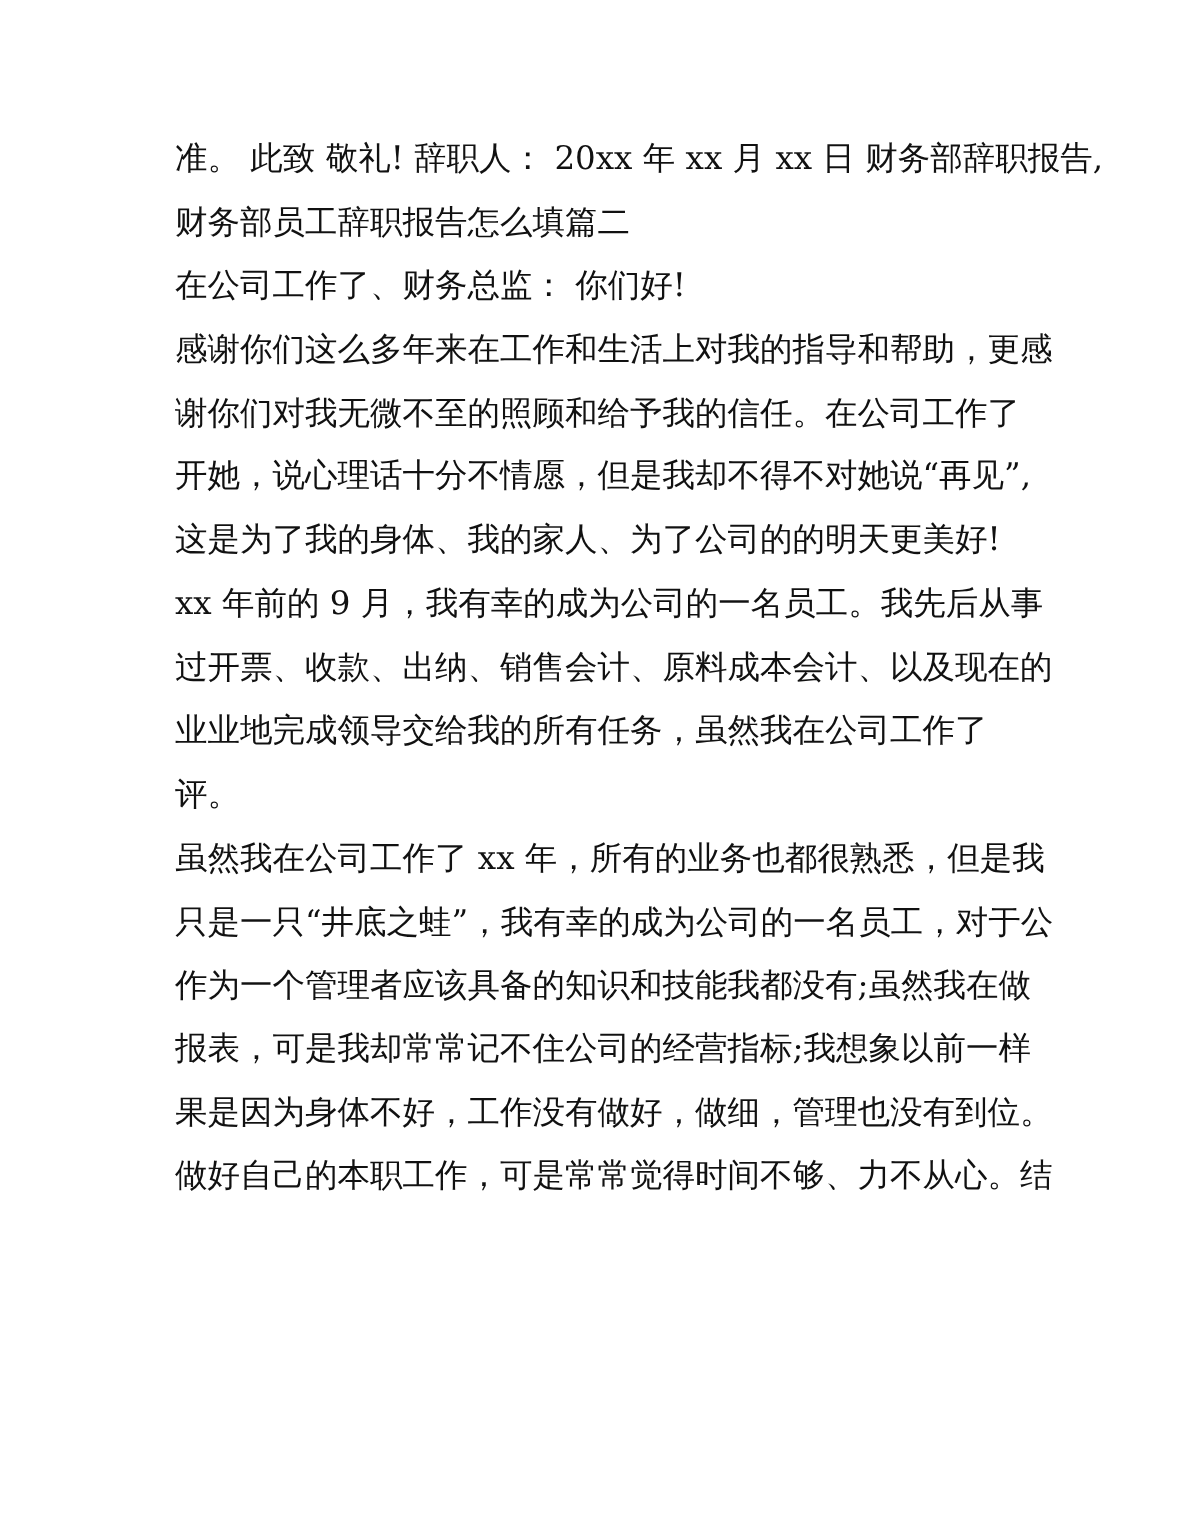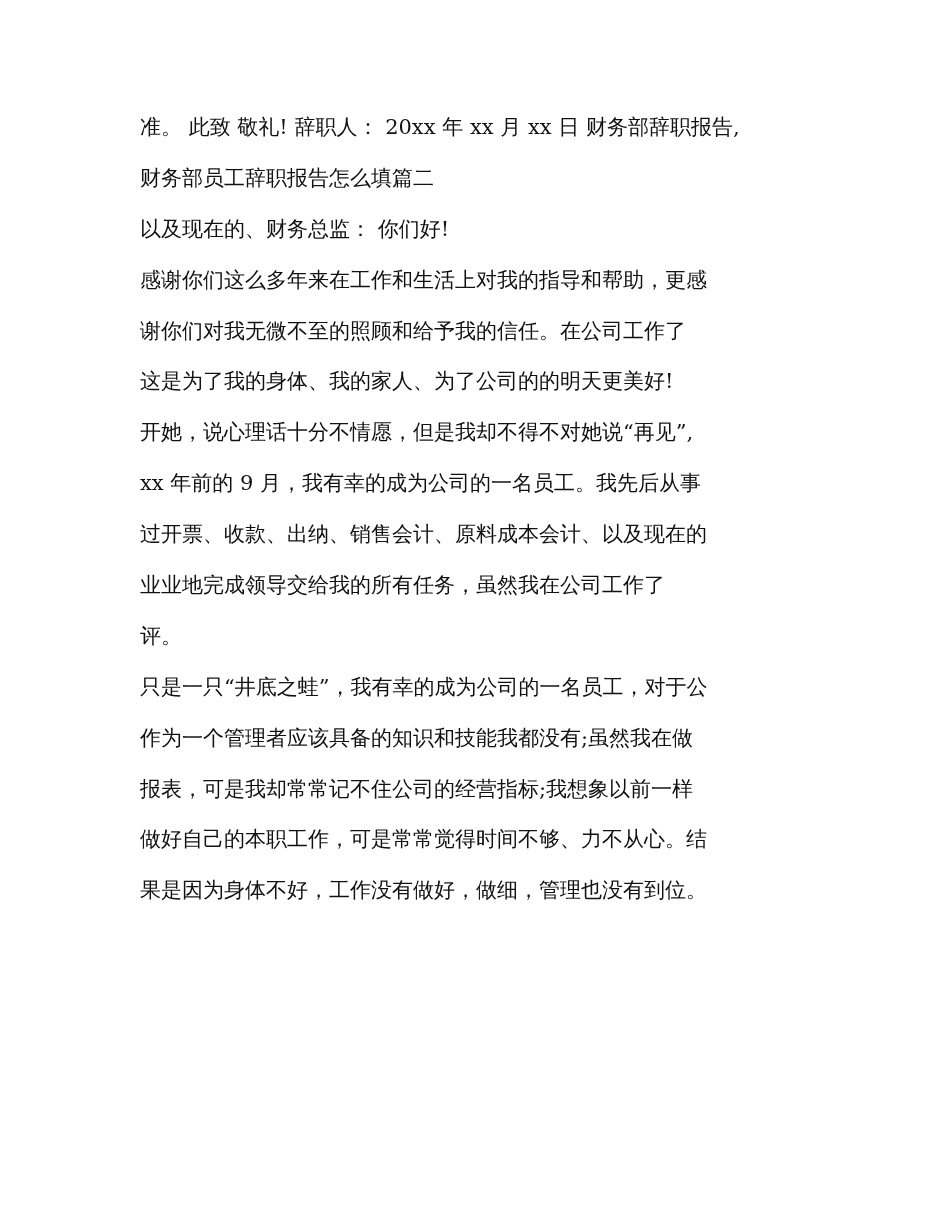--- a/index.html
+++ b/index.html
@@ -22,43 +22,44 @@
       background: #ffffff;
     }
     .text-block {
       position: absolute;
       left: 140px;
       top: 102px;
       width: 680px;
     }
     .line {
       font-family: "DejaVu Serif", "Liberation Serif", serif;
-      font-size: 21px;
+      font-size: 26px;
       line-height: 50.9px;
       height: 50.9px;
       color: #111111;
       white-space: nowrap;
       letter-spacing: 0px;
     }
   </style>
 </head>
 <body>
 
 <div class="page">
   <div class="text-block">
     <div class="line">准。 此致 敬礼! 辞职人： 20xx 年 xx 月 xx 日 财务部辞职报告,</div>
     <div class="line">财务部员工辞职报告怎么填篇二</div>
-    <div class="line">以及现在的、财务总监： 你们好!</div>
+    <div class="line">在公司工作了、财务总监： 你们好!</div>
     <div class="line">感谢你们这么多年来在工作和生活上对我的指导和帮助，更感</div>
     <div class="line">谢你们对我无微不至的照顾和给予我的信任。在公司工作了</div>
+    <div class="line">开她，说心理话十分不情愿，但是我却不得不对她说“再见”,</div>
     <div class="line">这是为了我的身体、我的家人、为了公司的的明天更美好!</div>
-    <div class="line">开她，说心理话十分不情愿，但是我却不得不对她说“再见”,</div>
     <div class="line">xx 年前的 9 月，我有幸的成为公司的一名员工。我先后从事</div>
     <div class="line">过开票、收款、出纳、销售会计、原料成本会计、以及现在的</div>
     <div class="line">业业地完成领导交给我的所有任务，虽然我在公司工作了</div>
     <div class="line">评。</div>
+    <div class="line">虽然我在公司工作了 xx 年，所有的业务也都很熟悉，但是我</div>
     <div class="line">只是一只“井底之蛙”，我有幸的成为公司的一名员工，对于公</div>
     <div class="line">作为一个管理者应该具备的知识和技能我都没有;虽然我在做</div>
     <div class="line">报表，可是我却常常记不住公司的经营指标;我想象以前一样</div>
+    <div class="line">果是因为身体不好，工作没有做好，做细，管理也没有到位。</div>
     <div class="line">做好自己的本职工作，可是常常觉得时间不够、力不从心。结</div>
-    <div class="line">果是因为身体不好，工作没有做好，做细，管理也没有到位。</div>
   </div>
 </div>
 
 </body></html>

